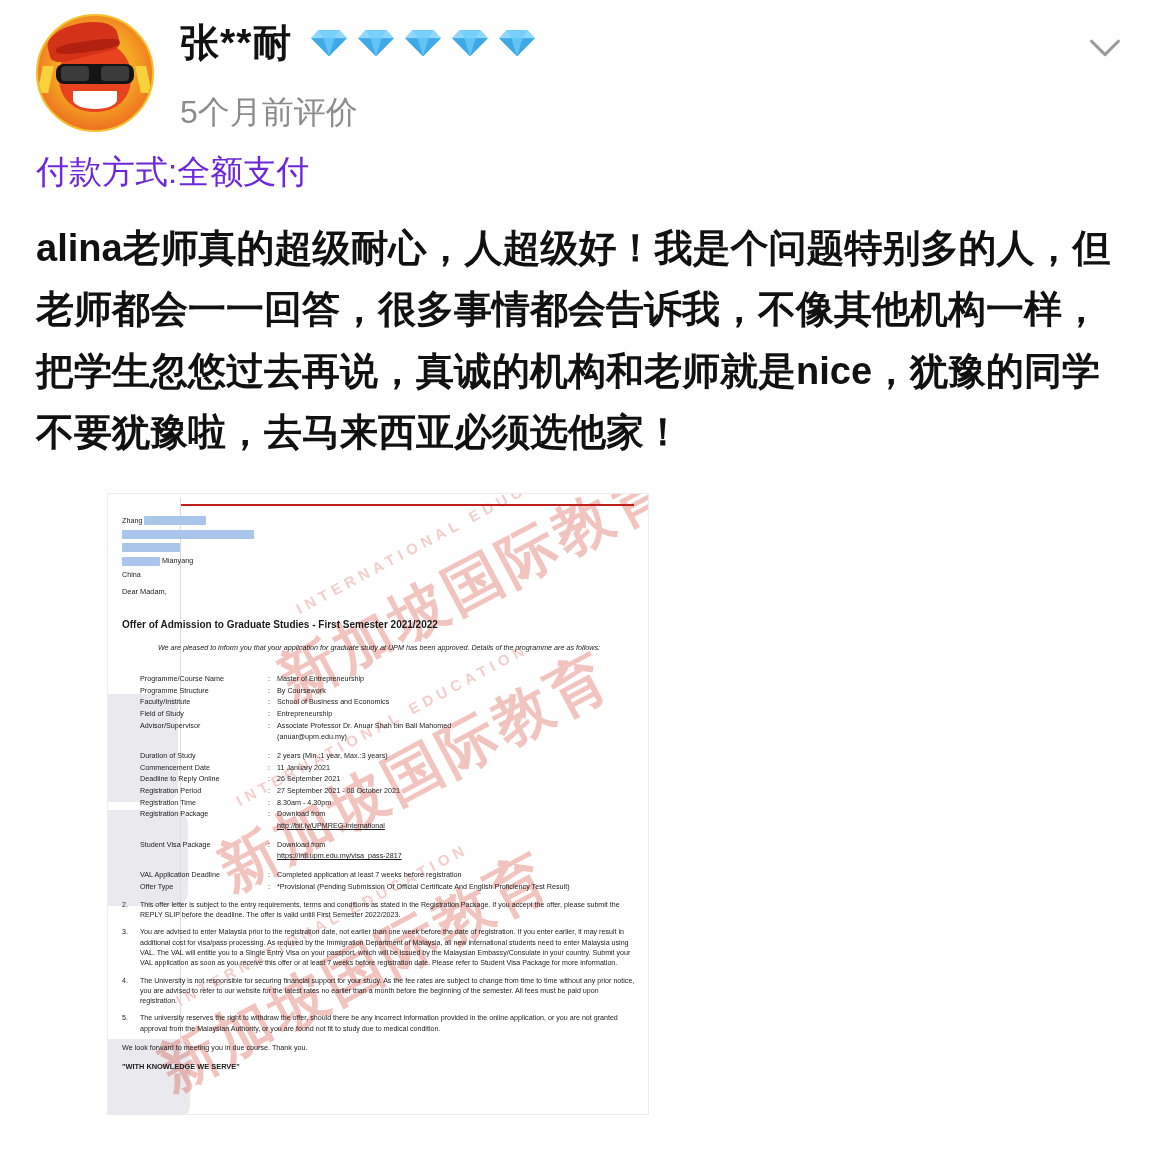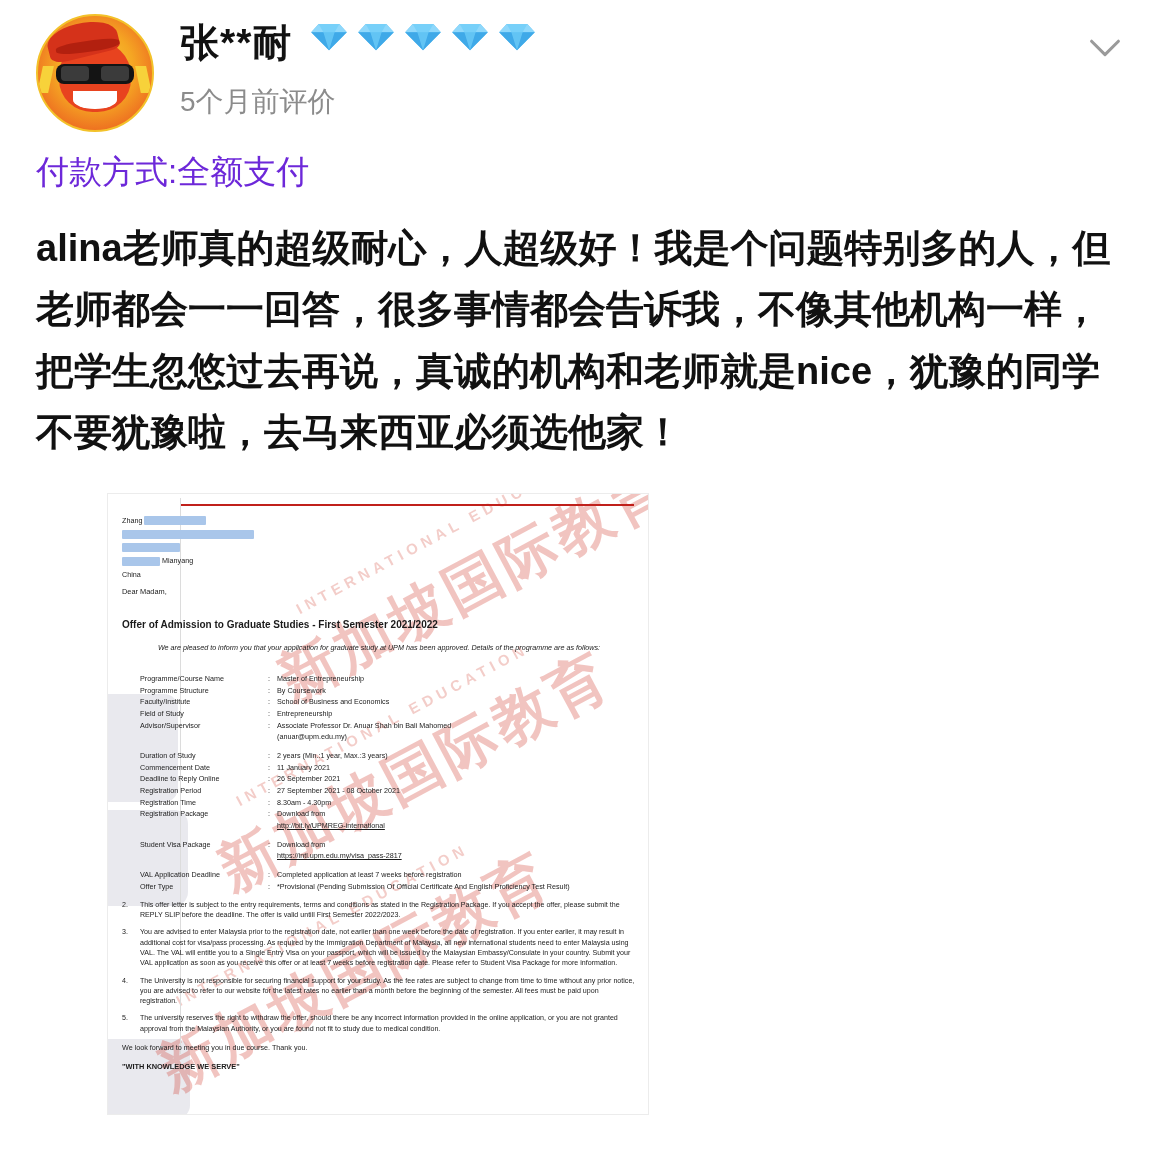--- a/index.html
+++ b/index.html
@@ -110,21 +110,21 @@
   .avatar .stripe-r { right: 2%; transform: skewX(12deg); }
 
   .header-text {
     margin-left: 26px;
     padding-top: 8px;
     flex: 1 1 auto;
     min-width: 0;
   }
   .name-row {
     display: flex;
-    align-items: flex-start;
+    align-items: center;
     gap: 18px;
   }
   .user-name {
     font-size: 39px;
     font-weight: bold;
     color: #111;
     letter-spacing: 1px;
     line-height: 1.1;
     white-space: nowrap;
   }
@@ -132,22 +132,22 @@
     display: flex;
     align-items: center;
     gap: 9px;
   }
   .gem {
     width: 38px;
     height: 30px;
     display: block;
   }
   .review-time {
-    margin-top: 20px;
-    font-size: 28px;
+    margin-top: 28px;
+    font-size: 32px;
     color: #8c8c8c;
     line-height: 1.2;
   }
   .chevron {
     position: absolute;
     right: 6px;
     top: 24px;
     width: 46px;
     height: 46px;
     cursor: pointer;

